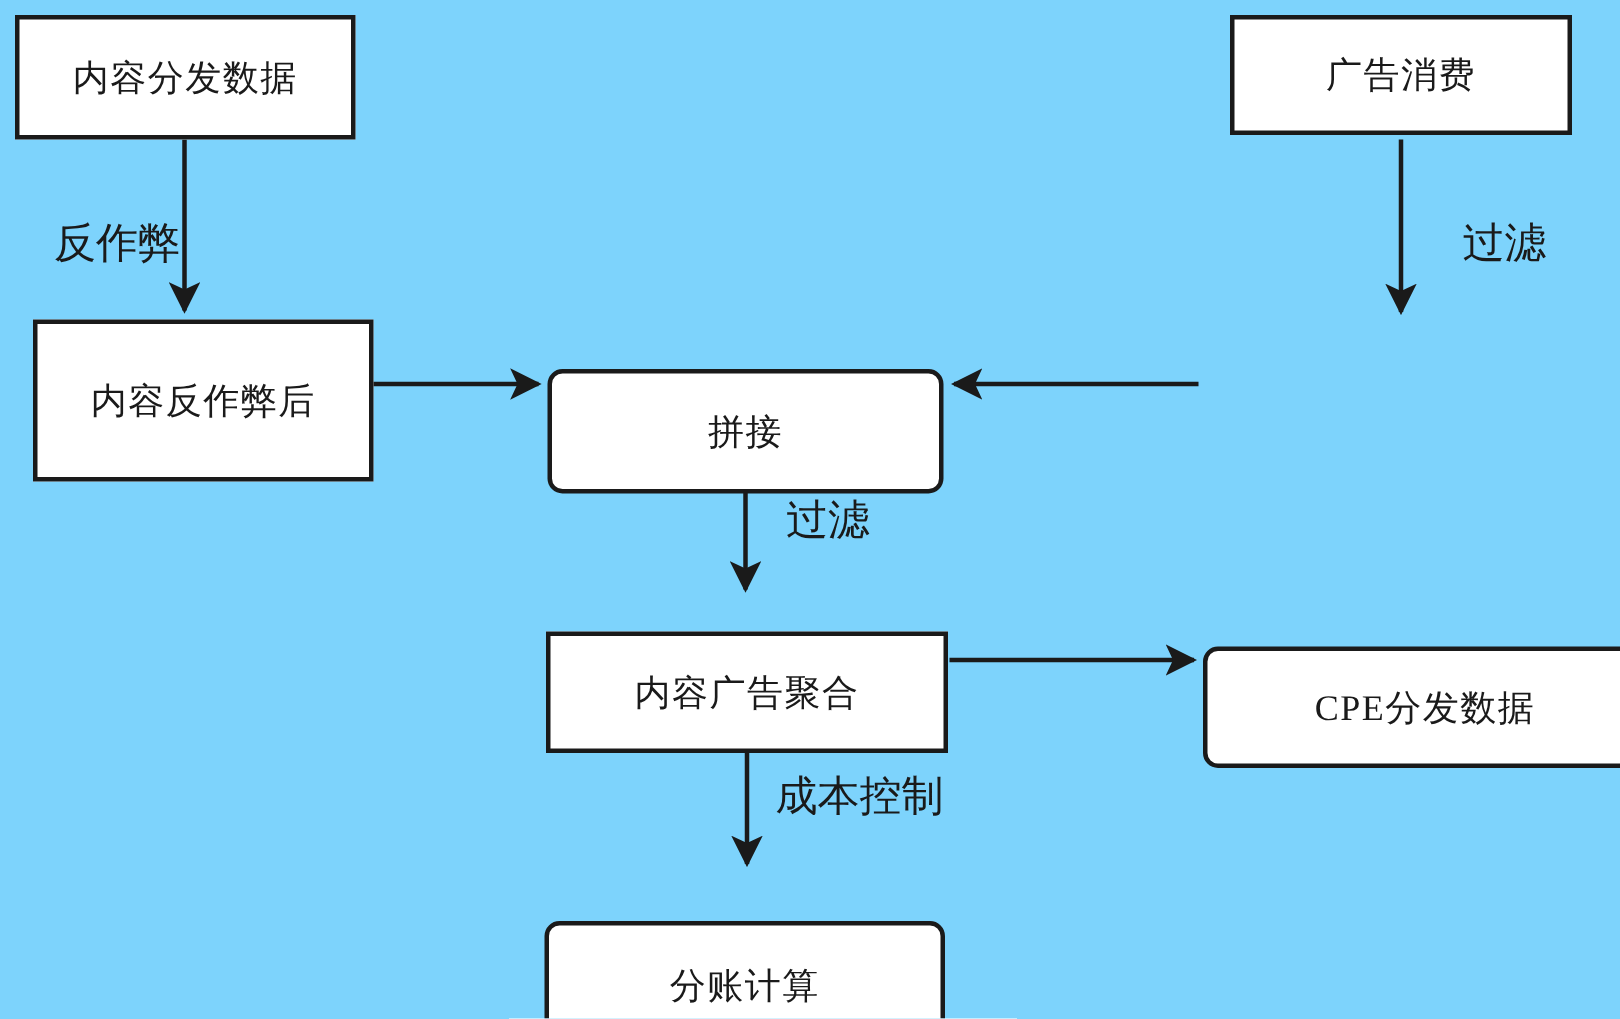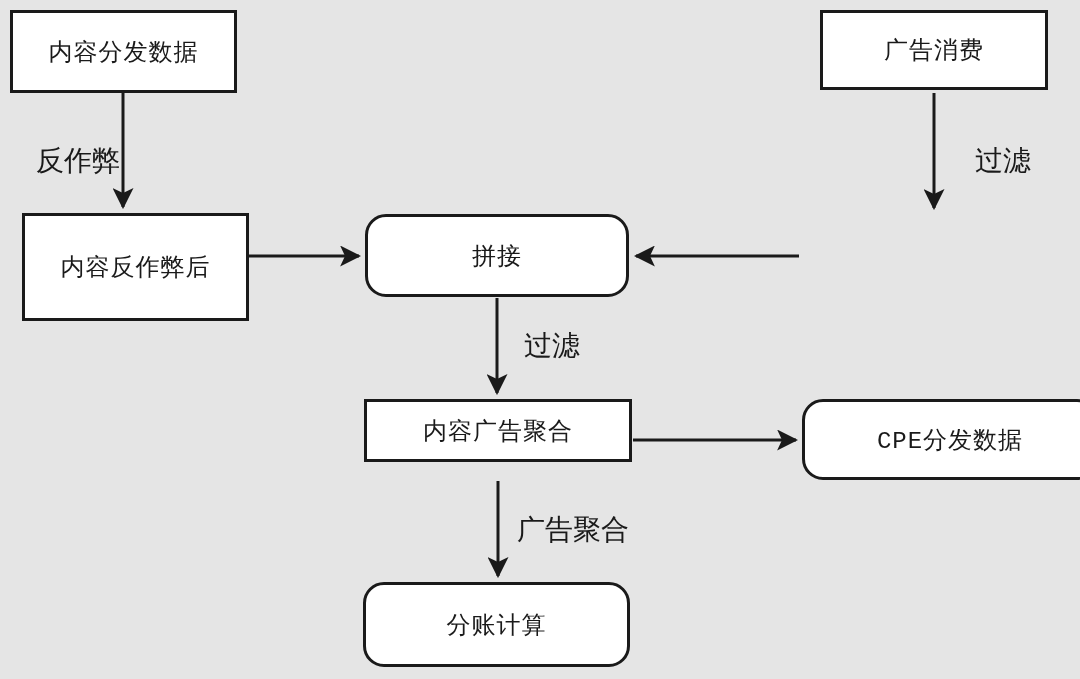--- a/index.html
+++ b/index.html
@@ -4,22 +4,22 @@
 <style>
   html, body {
     margin: 0;
     padding: 0;
     background: #ffffff;
   }
   .canvas {
     position: relative;
     width: 1080px;
     height: 679px;
-    background: #e5e5e5;
-    font-family: Liberation Mono, monospace;
+    background: #7dd3fc;
+    font-family: Liberation Serif, serif;
     color: #1a1a1a;
     overflow: hidden;
   }
   .edges {
     position: absolute;
     left: 0;
     top: 0;
     width: 1080px;
     height: 679px;
   }
@@ -34,36 +34,37 @@
     background: #ffffff;
     display: flex;
     align-items: center;
     justify-content: center;
     font-size: 24px;
     letter-spacing: 1px;
     text-align: center;
     white-space: nowrap;
   }
   .node.rounded {
-    border-radius: 21px;
+    border-radius: 10px;
+    margin-top: 32px;
   }
   .edge-label {
     position: absolute;
     font-size: 28px;
     line-height: 1;
     white-space: nowrap;
   }
 
   
   #n-content-dist      { left: 10px;  top: 10px;  width: 227px; height: 83px; }
   #n-ad-consume        { left: 820px; top: 10px;  width: 228px; height: 80px; }
   #n-content-antifraud { left: 22px;  top: 213px; width: 227px; height: 108px; }
   #n-join              { left: 365px; top: 214px; width: 264px; height: 83px; }
   #n-ad-agg            { left: 800px; top: 214px; width: 267px; height: 83px; }
-  #n-content-ad-agg    { left: 364px; top: 399px; width: 268px; height: 63px; }
+  #n-content-ad-agg    { left: 364px; top: 421px; width: 268px; height: 81px; }
   #n-cpe-dist          { left: 802px; top: 399px; width: 296px; height: 81px; }
   #n-settlement        { left: 363px; top: 582px; width: 267px; height: 85px; }
 
   
   #l-antifraud     { left: 36px;  top: 149px; }
   #l-filter-right  { left: 975px; top: 149px; }
   #l-filter-center { left: 524px; top: 334px; }
   #l-cost-control  { left: 517px; top: 518px; }
 </style>
 </head>
@@ -100,15 +101,15 @@
   <div class="node rounded" id="n-cpe-dist">CPE分发数据</div>
 
   <div class="node rounded" id="n-settlement">分账计算</div>
 
   <div class="edge-label" id="l-antifraud">反作弊</div>
 
   <div class="edge-label" id="l-filter-right">过滤</div>
 
   <div class="edge-label" id="l-filter-center">过滤</div>
 
-  <div class="edge-label" id="l-cost-control">广告聚合</div>
+  <div class="edge-label" id="l-cost-control">成本控制</div>
 
 </div>
 
 </body></html>

